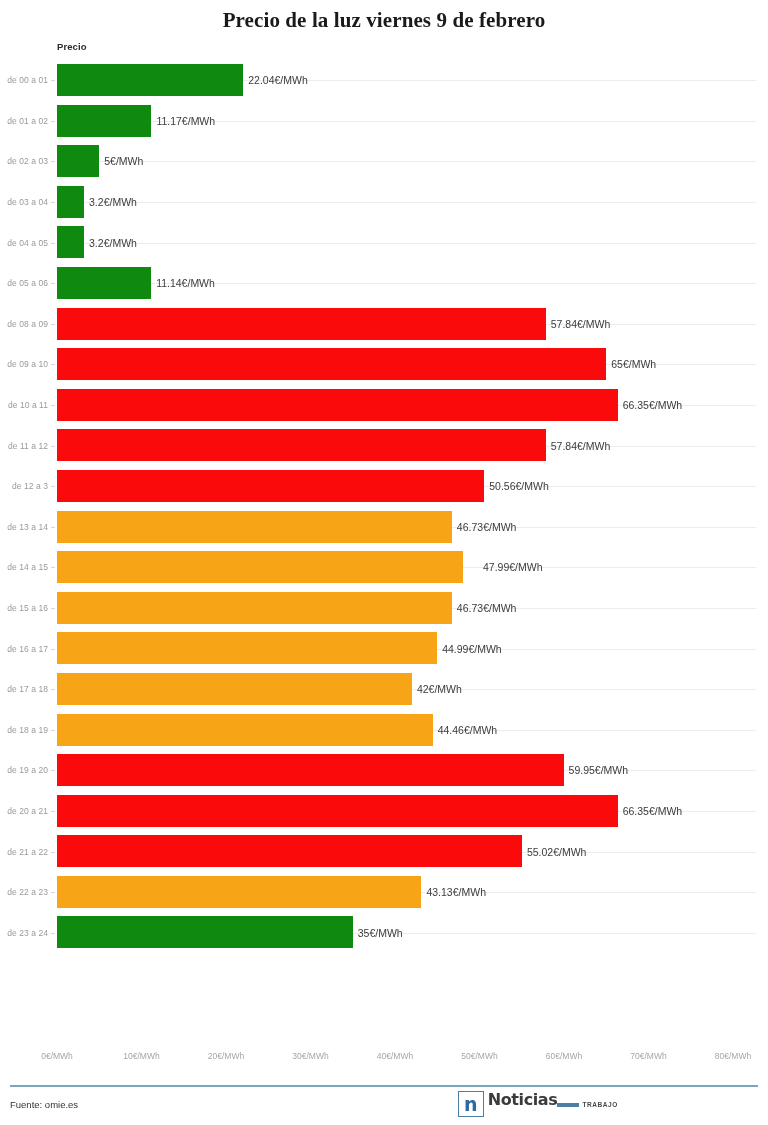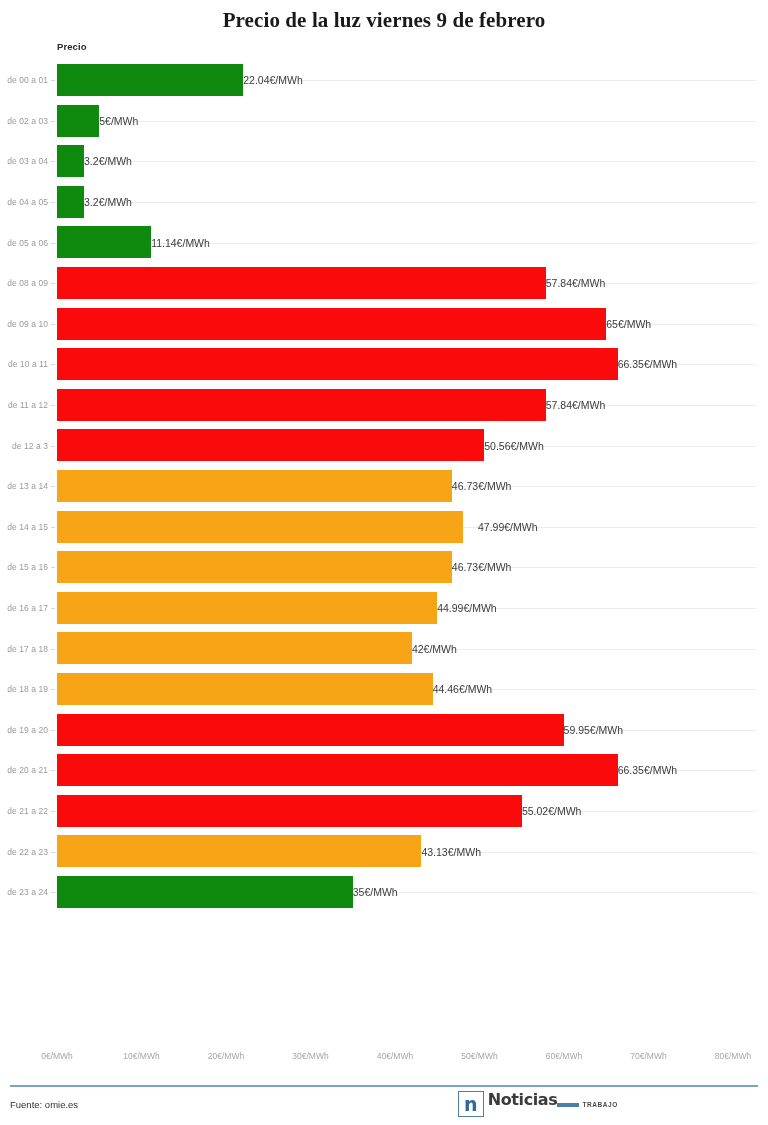--- a/index.html
+++ b/index.html
@@ -94,20 +94,21 @@
   .bar.orange { background: #f7a417; }
   .bar.red    { background: #fa0a0a; }
 
   .bar-value {
     position: absolute;
     top: 50%;
     transform: translateY(-50%);
     font-size: 10.5px;
     color: #3c3c3c;
     white-space: nowrap;
+    padding-left: 5px;
   }
 
   #x-axis {
     position: absolute;
     left: 0;
     top: 1051px;
     width: 768px;
     height: 20px;
   }
   .xtick {
@@ -206,20 +207,27 @@
 
 <div id="legend">Precio</div>
 
 <div id="plot">
     <div class="row">
       <div class="gridline"></div>
       <div class="tickmark"></div>
       <div class="cat-label">de 00 a 01</div>
       <div class="bar green" style="width: 186.238px; background: rgb(15, 138, 15);"></div>
       <div class="bar-value" style="left: 243.238px;">22.04€/MWh</div>
+    </div>
+    <div class="row">
+      <div class="gridline"></div>
+      <div class="tickmark"></div>
+      <div class="cat-label">de 01 a 02</div>
+      <div class="bar green" style="width: 94.3865px; background: rgb(15, 138, 15);"></div>
+      <div class="bar-value" style="left: 151.387px;">11.17€/MWh</div>
     </div>
     <div class="row">
       <div class="gridline"></div>
       <div class="tickmark"></div>
       <div class="cat-label">de 02 a 03</div>
       <div class="bar green" style="width: 42.25px; background: rgb(15, 138, 15);"></div>
       <div class="bar-value" style="left: 99.25px;">5€/MWh</div>
     </div>
     <div class="row">
       <div class="gridline"></div>

